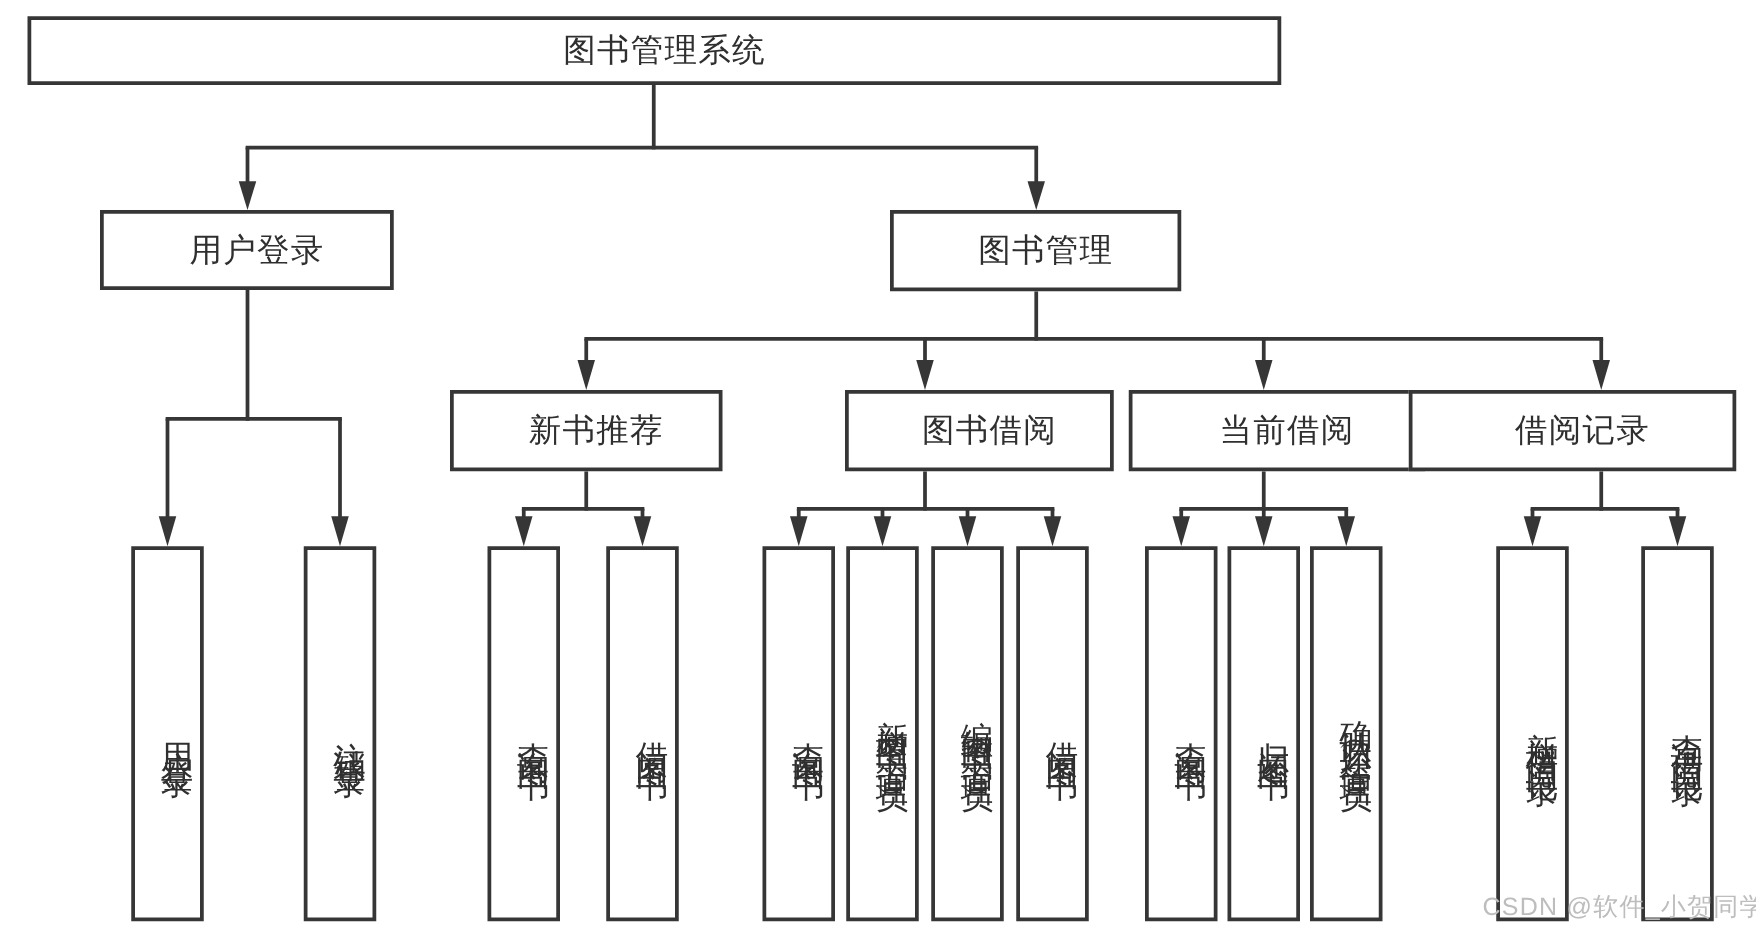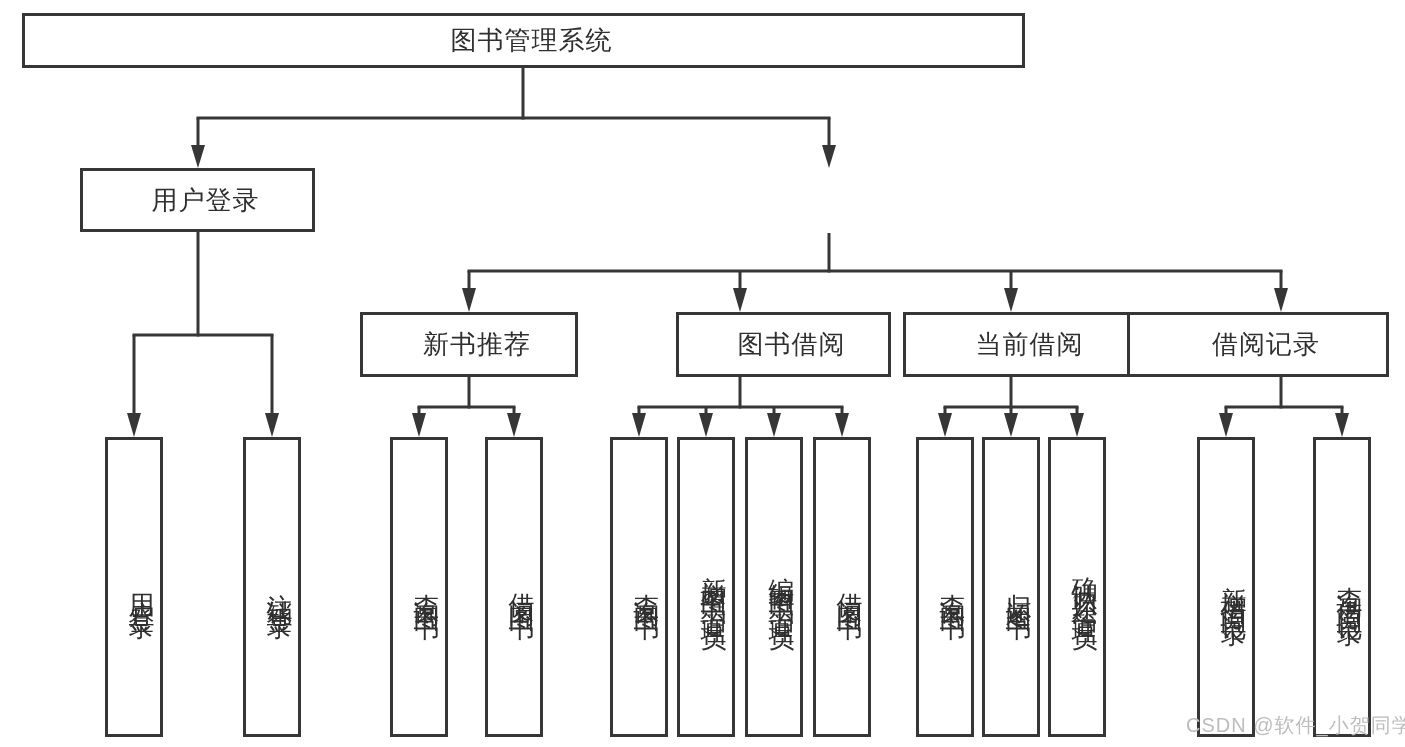--- a/index.html
+++ b/index.html
@@ -119,20 +119,23 @@
     <polygon points="1335,413 1349,413 1342,437"></polygon>
   </svg>
 
   <div class="box" style="left:22px; top:13px; width:1003px; height:55px;">
     <span class="hlabel">图书管理系统</span>
   </div>
 
   <div class="box" style="left:80px; top:168px; width:235px; height:64px;">
     <span class="hlabel">用户登录</span>
   </div>
+  <div class="box" style="left:712px; top:168px; width:233px; height:65px;">
+    <span class="hlabel">图书管理</span>
+  </div>
 
   <div class="box" style="left:360px; top:312px; width:218px; height:65px;">
     <span class="hlabel">新书推荐</span>
   </div>
   <div class="box" style="left:632px; top:312px; width:215px; height:65px;margin-left:44px;">
     <span class="hlabel">图书借阅</span>
   </div>
   <div class="box" style="left:903px; top:312px; width:237px; height:65px;">
     <span class="hlabel">当前借阅</span>
   </div>

